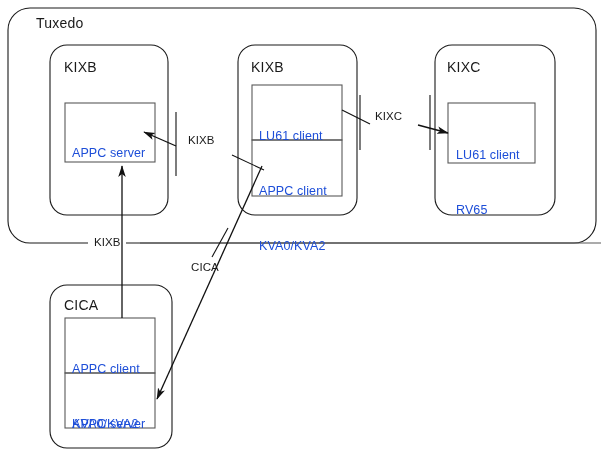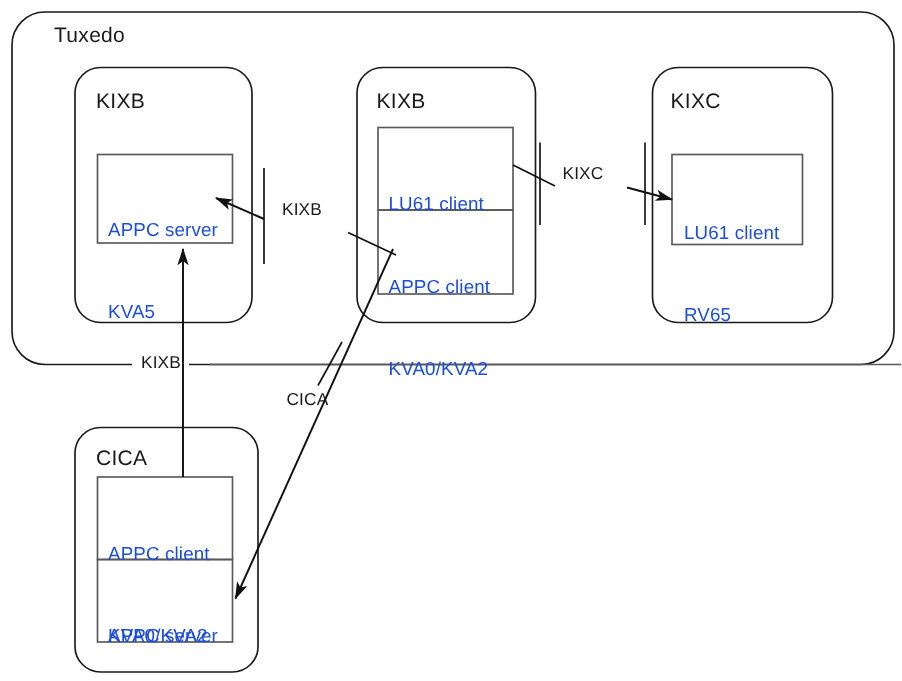--- a/index.html
+++ b/index.html
@@ -104,21 +104,20 @@
   </svg>
 
   <div class="box-title" style="left:36px; top:15px;">Tuxedo</div>
   <div class="box-title" style="left:64px; top:59px;">KIXB</div>
   <div class="box-title" style="left:251px; top:59px;">KIXB</div>
   <div class="box-title" style="left:447px; top:59px;">KIXC</div>
   <div class="box-title" style="left:64px; top:297px;">CICA</div>
 
   <div class="node-label" style="left:72px; top:108px;">
     <span class="txt-line">APPC server</span>
-    <span class="txt-line">KVA5</span>
   </div>
 
   <div class="node-label" style="left:259px; top:91px;">
     <span class="txt-line">LU61 client</span>
   </div>
 
   <div class="node-label" style="left:259px; top:146px;">
     <span class="txt-line">APPC client</span>
     <span class="txt-line">KVA0/KVA2</span>
   </div>

